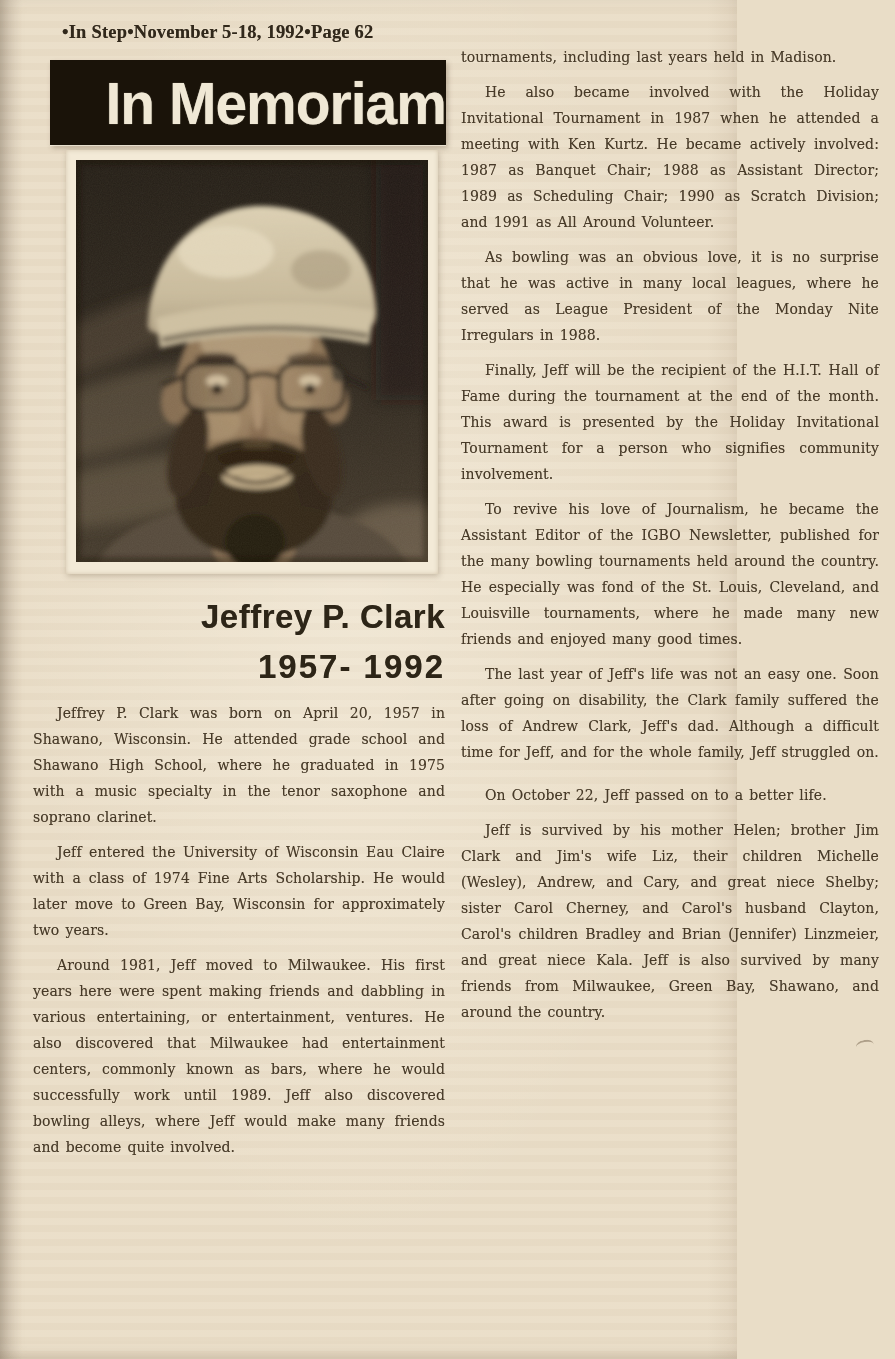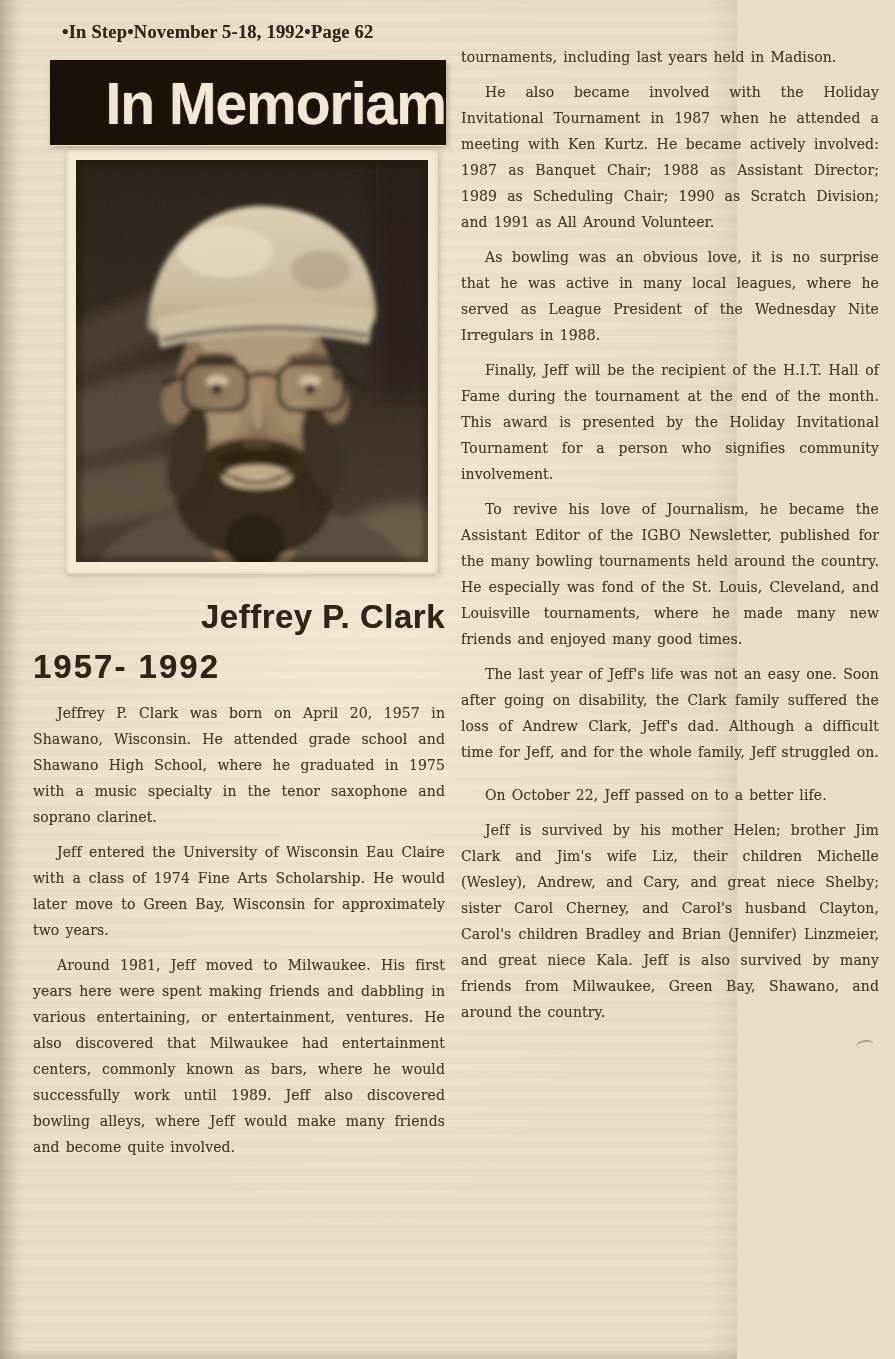--- a/index.html
+++ b/index.html
@@ -65,21 +65,21 @@
 
   .obit-name{
     font-family:"Liberation Sans", sans-serif;
     font-weight:bold;font-size:33px;letter-spacing:.5px;
     color:#2d2517;text-align:right;margin:0 0 6px 0;
     text-shadow:0 0 .6px rgba(45,37,23,.5);
   }
   .obit-years{
     font-family:"Liberation Sans", sans-serif;
     font-weight:bold;font-size:33px;letter-spacing:2px;
-    color:#2d2517;text-align:left;margin:12px 0 14px 0;
+    color:#2d2517;text-align:right;margin:12px 0 14px 0;
     text-shadow:0 0 .6px rgba(45,37,23,.5);
   }
   .para{
     margin:0 0 9px 0;
     font-size:14px;line-height:26px;
     text-align:justify;
     text-indent:24px;
     word-spacing:1.5px;
     letter-spacing:.1px;
     color:#473a28;
@@ -207,21 +207,21 @@
     <h1 class="obit-name">Jeffrey P. Clark</h1>
     <h2 class="obit-years">1957- 1992</h2>
     <p class="para">Jeffrey P. Clark was born on April 20, 1957 in Shawano, Wisconsin. He attended grade school and Shawano High School, where he graduated in 1975 with a music specialty in the tenor saxophone and soprano clarinet.</p>
     <p class="para">Jeff entered the University of Wisconsin Eau Claire with a class of 1974 Fine Arts Scholarship. He would later move to Green Bay, Wisconsin for approximately two years.</p>
     <p class="para">Around 1981, Jeff moved to Milwaukee. His first years here were spent making friends and dabbling in various entertaining, or entertainment, ventures. He also discovered that Milwaukee had entertainment centers, commonly known as bars, where he would successfully work until 1989. Jeff also discovered bowling alleys, where Jeff would make many friends and become quite involved.</p>
   </div>
 
   <div class="col col-right">
     <p class="para" style="text-indent:0;">tournaments, including last years held in Madison.</p>
     <p class="para">He also became involved with the Holiday Invitational Tournament in 1987 when he attended a meeting with Ken Kurtz. He became actively involved: 1987 as Banquet Chair; 1988 as Assistant Director; 1989 as Scheduling Chair; 1990 as Scratch Division; and 1991 as All Around Volunteer.</p>
-    <p class="para">As bowling was an obvious love, it is no surprise that he was active in many local leagues, where he served as League President of the Wednesday Nite Irregulars in 1988.</p>
+    <p class="para">As bowling was an obvious love, it is no surprise that he was active in many local leagues, where he served as League President of the Monday Nite Irregulars in 1988.</p>
     <p class="para">Finally, Jeff will be the recipient of the H.I.T. Hall of Fame during the tournament at the end of the month. This award is presented by the Holiday Invitational Tournament for a person who signifies community involvement.</p>
     <p class="para">To revive his love of Journalism, he became the Assistant Editor of the IGBO Newsletter, published for the many bowling tournaments held around the country. He especially was fond of the St. Louis, Cleveland, and Louisville tournaments, where he made many new friends and enjoyed many good times.</p>
     <p class="para">The last year of Jeff's life was not an easy one. Soon after going on disability, the Clark family suffered the loss of Andrew Clark, Jeff's dad. Although a difficult time for Jeff, and for the whole family, Jeff struggled on.</p>
     <p class="para gap-before">On October 22, Jeff passed on to a better life.</p>
     <p class="para">Jeff is survived by his mother Helen; brother Jim Clark and Jim's wife Liz, their children Michelle (Wesley), Andrew, and Cary, and great niece Shelby; sister Carol Cherney, and Carol's husband Clayton, Carol's children Bradley and Brian (Jennifer) Linzmeier, and great niece Kala. Jeff is also survived by many friends from Milwaukee, Green Bay, Shawano, and around the country.</p>
   </div>
 
   <div class="pencil-mark"></div>
 
 </div>

